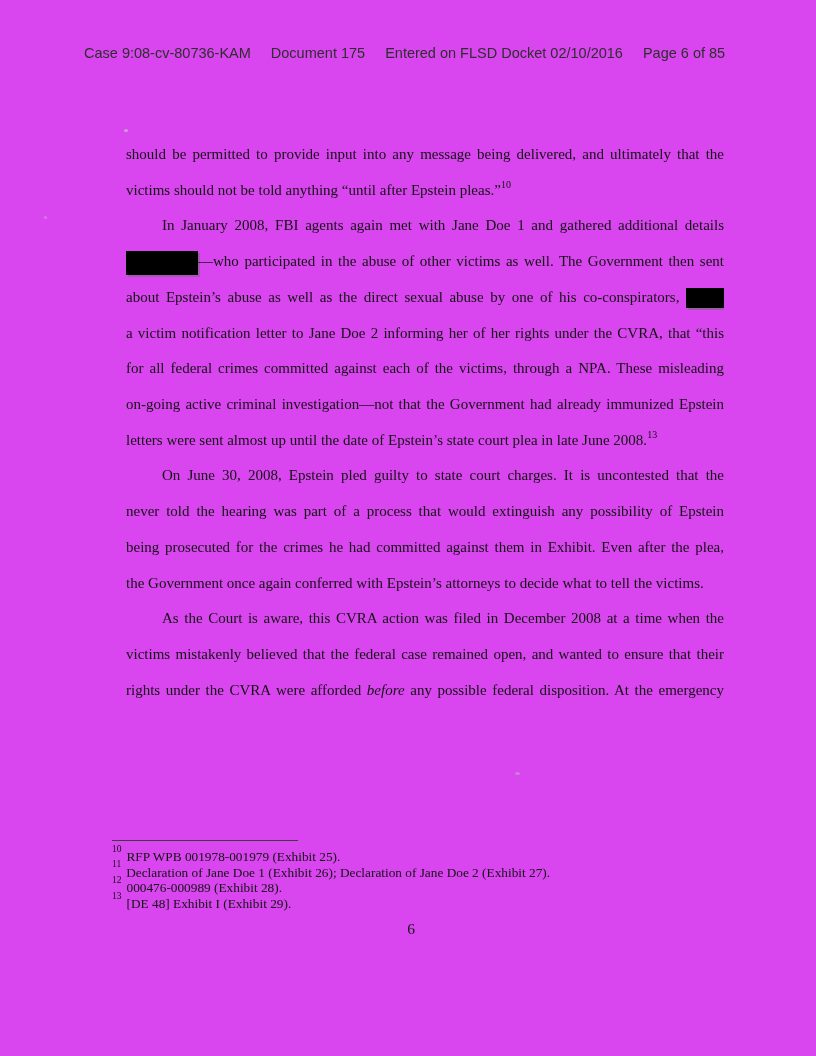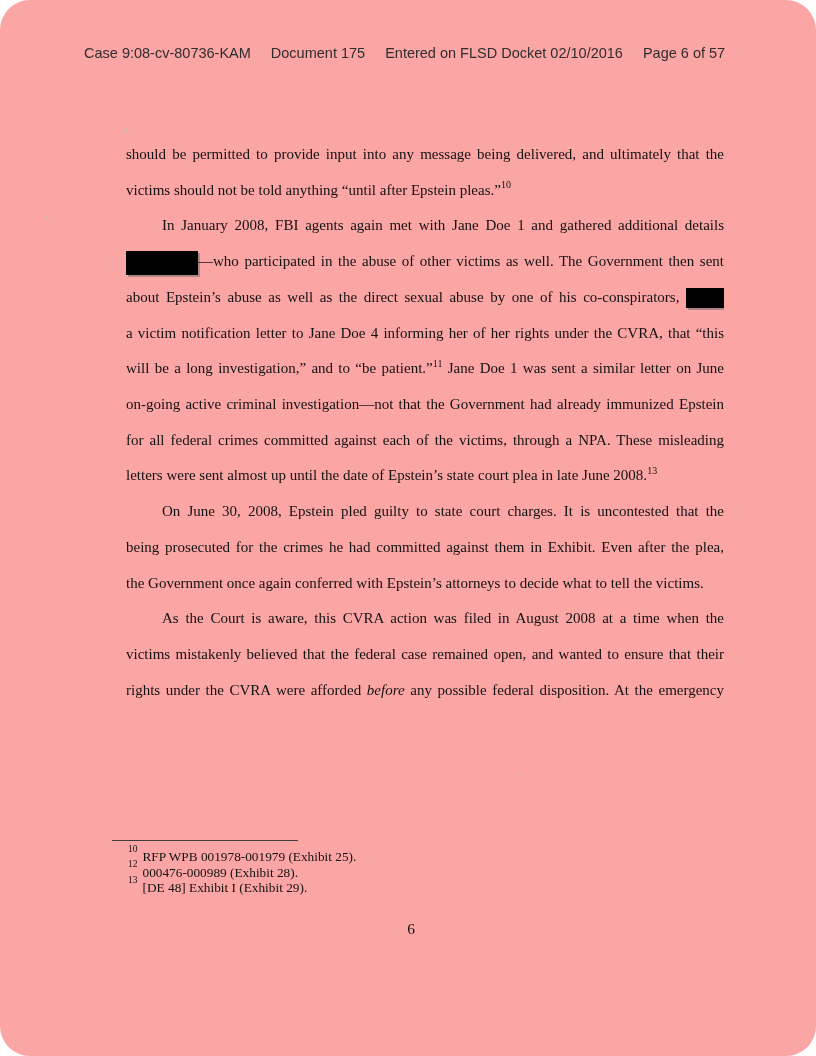--- a/index.html
+++ b/index.html
@@ -1,24 +1,23 @@
 <!DOCTYPE html>
 <html><head>
 <meta charset="utf-8">
 <style>
   html, body { margin: 0; padding: 0; background: #ffffff; }
   .page {
     position: relative;
     width: 816px;
     height: 1056px;
-    background: #fca5a5;
+    background: #d946ef;
     overflow: hidden;
     font-family: "Liberation Serif", serif;
     color: #121212;
-    border-radius: 30px;
   }
   
   .case-header {
     position: absolute;
     top: 45px;
     left: 84px;
     display: flex;
     gap: 20px;
     white-space: nowrap;
     font-family: "Liberation Sans", sans-serif;
@@ -62,21 +61,21 @@
     position: absolute;
     top: 840px;
     left: 112px;
     width: 186px;
     height: 0;
     border-top: 1.6px solid #3d3d3d;
   }
   .footnotes {
     position: absolute;
     top: 849px;
-    left: 128px;
+    left: 112px;
     width: 598px;
     font-size: 13.3px;
     color: #121212;
   }
   .fn-line { line-height: 15.7px; white-space: nowrap; }
   .fn-line sup {
     font-size: 9.5px;
     line-height: 0;
     position: relative;
     top: -4px;
@@ -105,46 +104,47 @@
 </style>
 </head>
 <body>
 
 <div class="page">
 
   <div class="case-header">
     <span>Case 9:08-cv-80736-KAM</span>
     <span>Document 175</span>
     <span>Entered on FLSD Docket 02/10/2016</span>
-    <span>Page 6 of 57</span>
+    <span>Page 6 of 85</span>
   </div>
 
   <div class="doc-body" id="doc-body">
       <div class="bline j">should be permitted to provide input into any message being delivered, and ultimately that the</div>
       <div class="bline">victims should not be told anything “until after Epstein pleas.”<sup>10</sup></div>
       <div class="bline j indent">In January 2008, FBI agents again met with Jane Doe 1 and gathered additional details</div>
       <div class="bline j"><span class="redact" style="width: 72px; height: 24px;"></span>—who participated in the abuse of other victims as well.  The Government then sent</div>
       <div class="bline j">about Epstein’s abuse as well as the direct sexual abuse by one of his co-conspirators, <span class="redact" style="width: 38px; height: 20px;"></span></div>
-      <div class="bline j">a victim notification letter to Jane Doe 4 informing her of her rights under the CVRA, that “this</div>
-      <div class="bline j">will be a long investigation,” and to “be patient.”<sup>11</sup>  Jane Doe 1 was sent a similar letter on June</div>
+      <div class="bline j">a victim notification letter to Jane Doe 2 informing her of her rights under the CVRA, that “this</div>
+      <div class="bline j">for all federal crimes committed against each of the victims, through a NPA.  These misleading</div>
       <div class="bline j">on-going active criminal investigation—not that the Government had already immunized Epstein</div>
-      <div class="bline j">for all federal crimes committed against each of the victims, through a NPA.  These misleading</div>
       <div class="bline">letters were sent almost up until the date of Epstein’s state court plea in late June 2008.<sup>13</sup></div>
       <div class="bline j indent">On June 30, 2008, Epstein pled guilty to state court charges. It is uncontested that the</div>
+      <div class="bline j">never told the hearing was part of a process that would extinguish any possibility of Epstein</div>
       <div class="bline j">being prosecuted for the crimes he had committed against them in Exhibit.  Even after the plea,</div>
       <div class="bline">the Government once again conferred with Epstein’s attorneys to decide what to tell the victims.</div>
-      <div class="bline j indent">As the Court is aware, this CVRA action was filed in August 2008 at a time when the</div>
+      <div class="bline j indent">As the Court is aware, this CVRA action was filed in December 2008 at a time when the</div>
       <div class="bline j">victims mistakenly believed that the federal case remained open, and wanted to ensure that their</div>
       <div class="bline j">rights under the CVRA were afforded <em>before</em> any possible federal disposition.  At the emergency</div>
     </div>
 
   <div class="fn-rule"></div>
 
   <div class="footnotes">
     <div class="fn-line"><sup>10</sup><span>RFP WPB 001978-001979 (Exhibit 25).</span></div>
+    <div class="fn-line"><sup>11</sup><span>Declaration of Jane Doe 1 (Exhibit 26); Declaration of Jane Doe 2 (Exhibit 27).</span></div>
     <div class="fn-line"><sup>12</sup><span>000476-000989 (Exhibit 28).</span></div>
     <div class="fn-line"><sup>13</sup><span>[DE 48] Exhibit I (Exhibit 29).</span></div>
   </div>
 
   <div class="page-number">6</div>
 
   <div class="artifact a1"></div>
   <div class="artifact a2"></div>
   <div class="artifact a3"></div>
 

